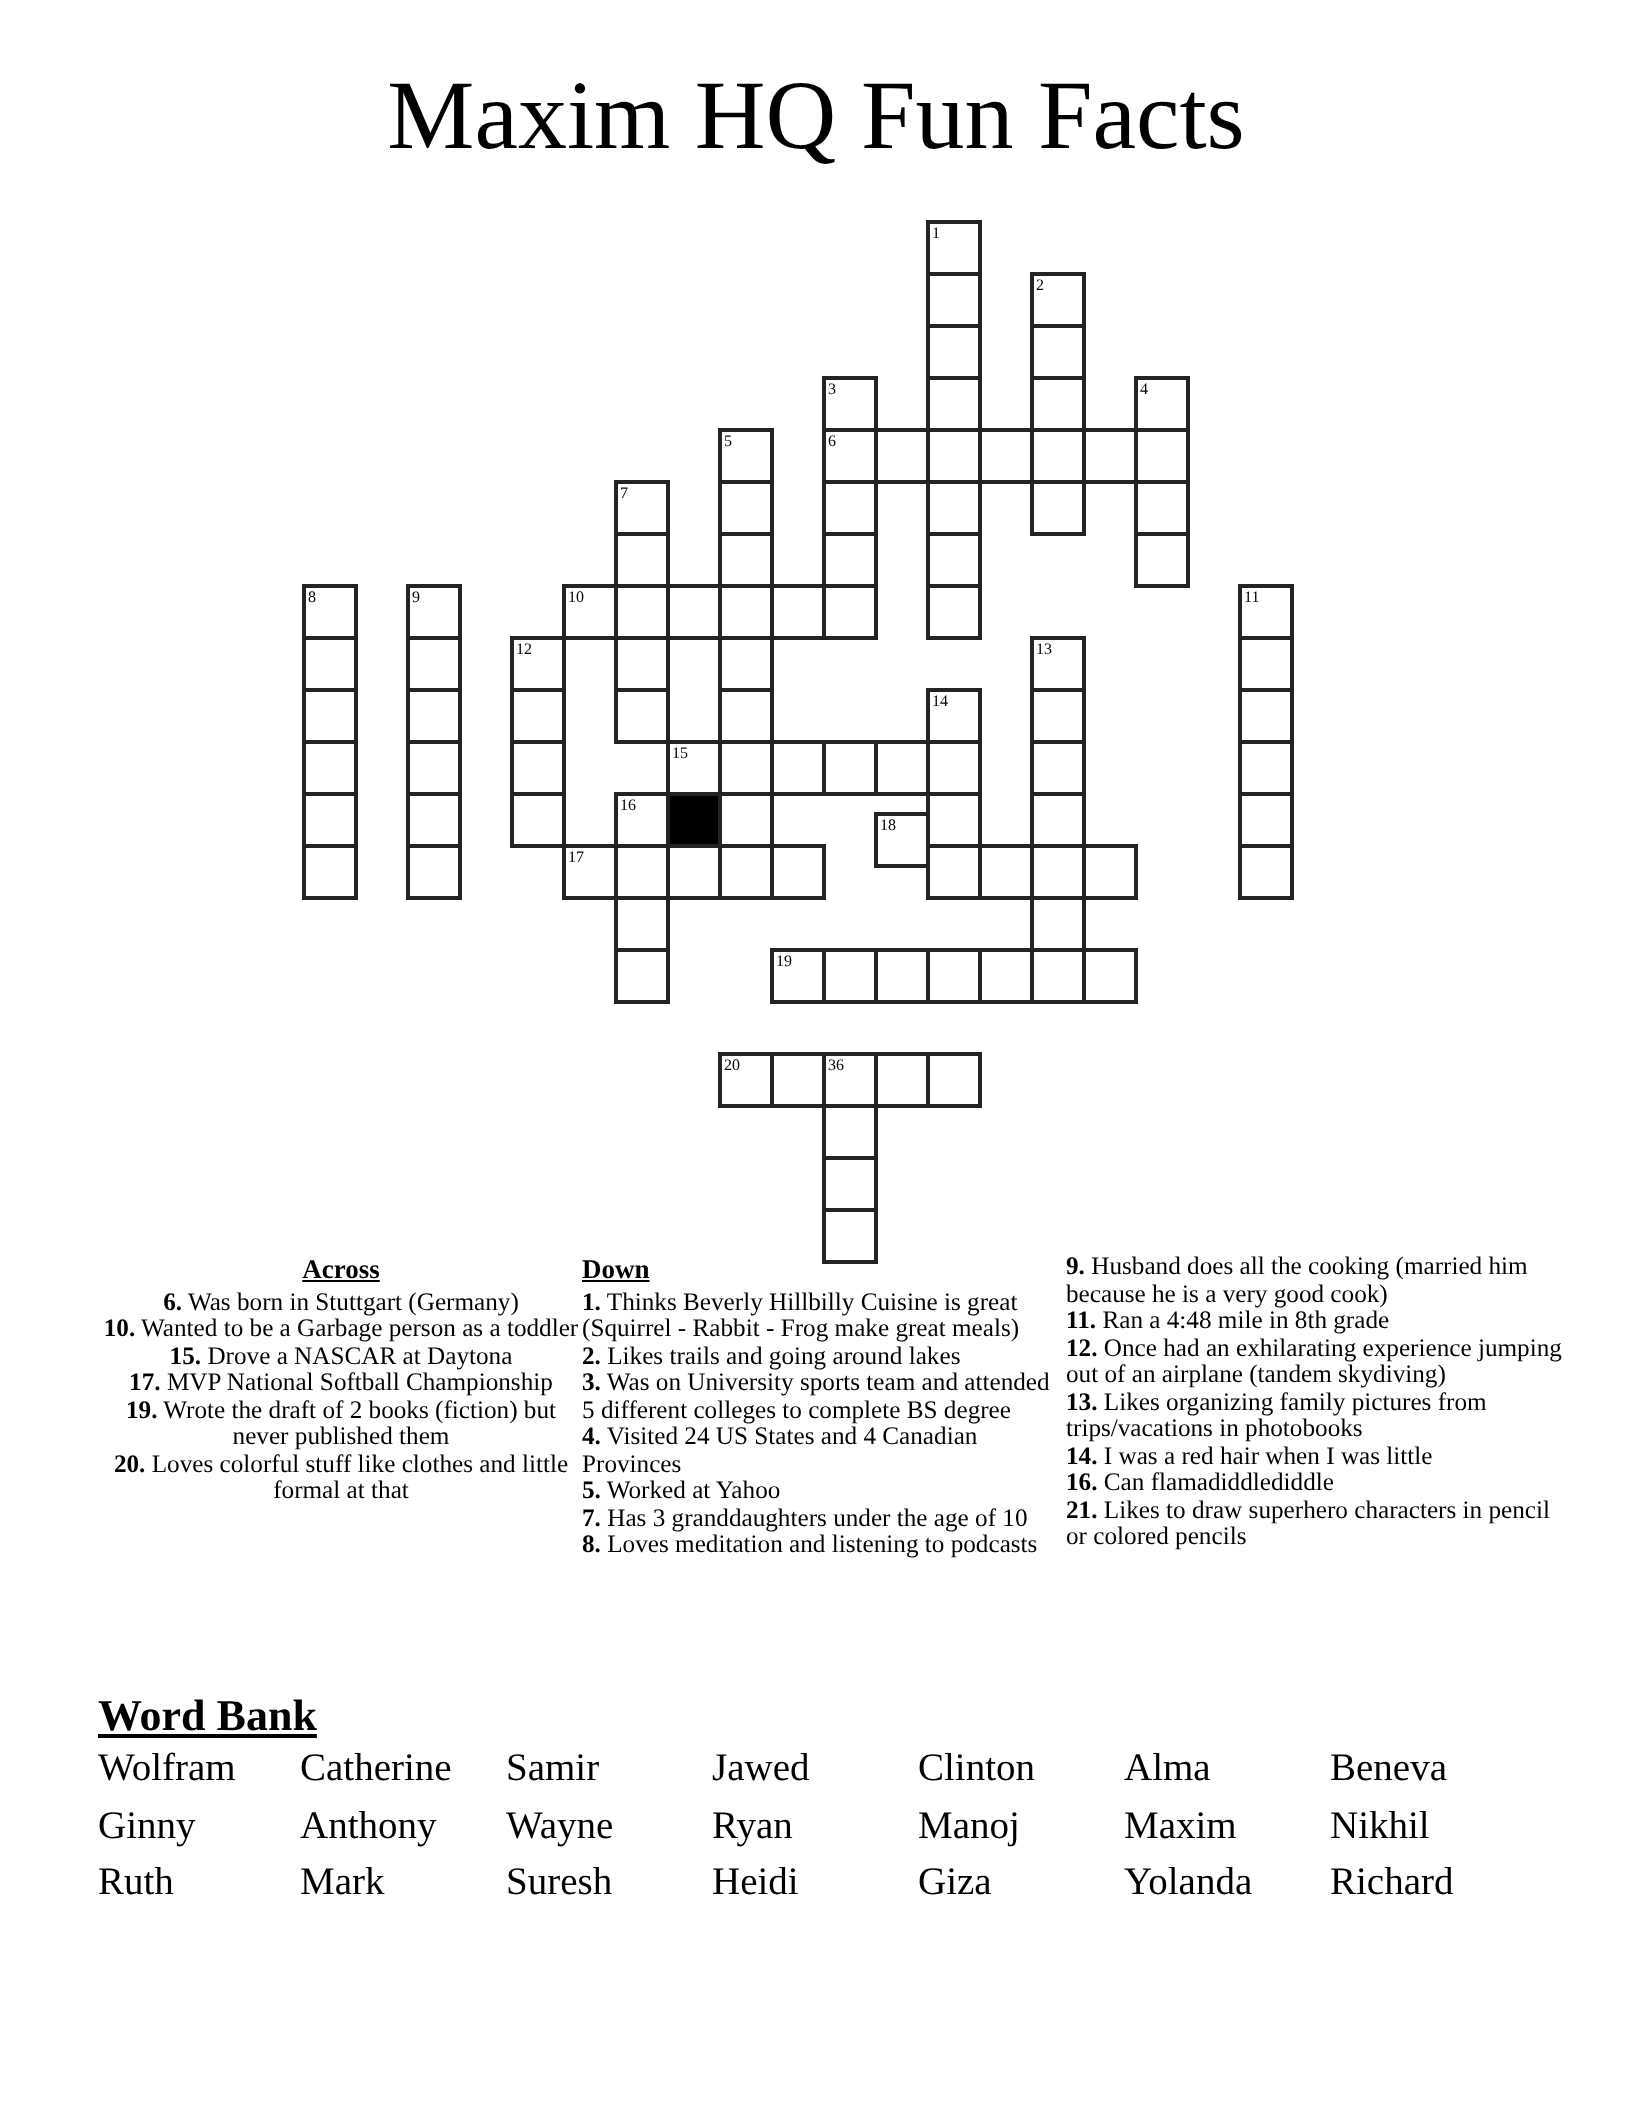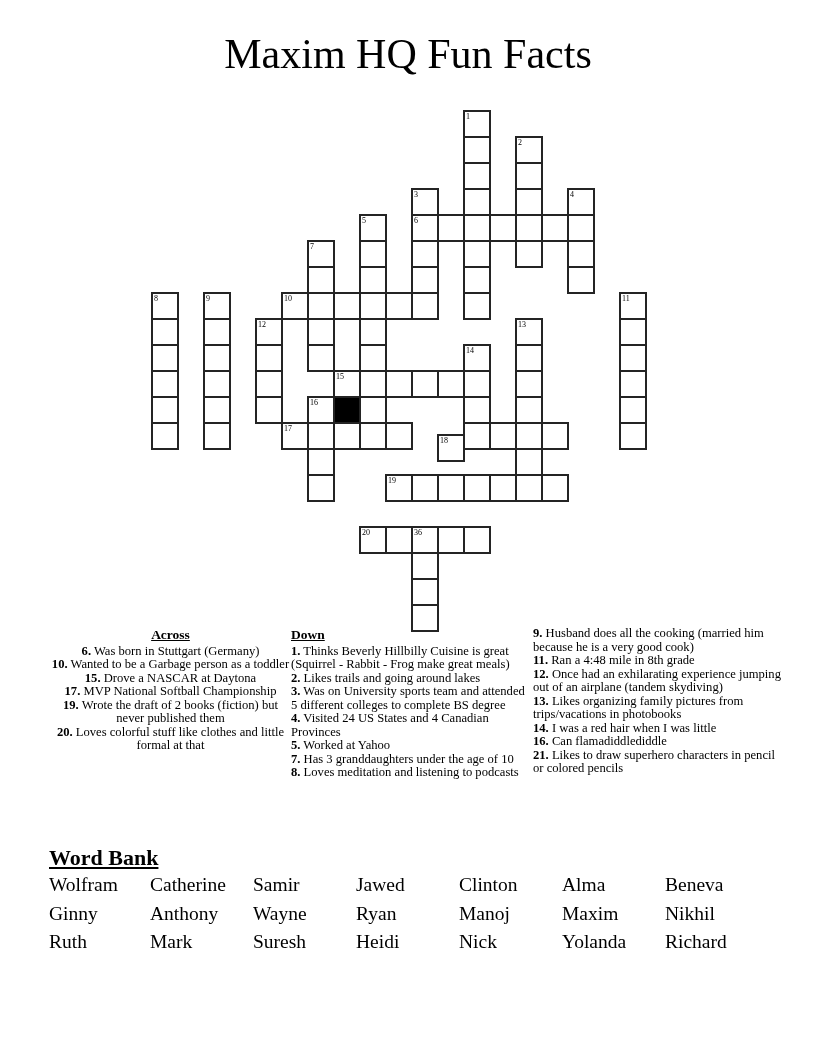--- a/index.html
+++ b/index.html
@@ -13,21 +13,21 @@
     color: #000000;
     overflow: hidden;
   }
   .title {
     position: absolute;
     top: 33px;
     left: 0;
     width: 100%;
     margin: 0;
     text-align: center;
-    font-size: 42px;
+    font-size: 49px;
     font-weight: normal;
     line-height: 1.0;
     font-family: "Liberation Serif", serif;
   }
   .grid {
     position: absolute;
     left: 151px;
     top: 110px;
     width: 497px;
     height: 523px;
@@ -202,21 +202,21 @@
       <div class="cell" style="left: 468px; top: 286px;"></div>
       <div class="cell" style="left: 0px; top: 312px;"></div>
       <div class="cell" style="left: 52px; top: 312px;"></div>
       <div class="cell" style="left: 130px; top: 312px;">
         <span class="num">17</span>
       </div>
       <div class="cell" style="left: 156px; top: 312px;"></div>
       <div class="cell" style="left: 182px; top: 312px;"></div>
       <div class="cell" style="left: 208px; top: 312px;"></div>
       <div class="cell" style="left: 234px; top: 312px;"></div>
-      <div class="cell" style="left: 286px; top: 324px;">
+      <div class="cell" style="left: 286px; top: 296px;">
         <span class="num">18</span>
       </div>
       <div class="cell" style="left: 312px; top: 312px;"></div>
       <div class="cell" style="left: 338px; top: 312px;"></div>
       <div class="cell" style="left: 364px; top: 312px;"></div>
       <div class="cell" style="left: 390px; top: 312px;"></div>
       <div class="cell" style="left: 468px; top: 312px;"></div>
       <div class="cell" style="left: 156px; top: 338px;"></div>
       <div class="cell" style="left: 364px; top: 338px;"></div>
       <div class="cell" style="left: 156px; top: 364px;"></div>
@@ -294,19 +294,19 @@
         <span>Anthony</span>
         <span>Wayne</span>
         <span>Ryan</span>
         <span>Manoj</span>
         <span>Maxim</span>
         <span>Nikhil</span>
         <span>Ruth</span>
         <span>Mark</span>
         <span>Suresh</span>
         <span>Heidi</span>
-        <span>Nick</span>
+        <span>Giza</span>
         <span>Yolanda</span>
         <span>Richard</span>
       </div>
   </section>
 
 </div>
 
 </body></html>

